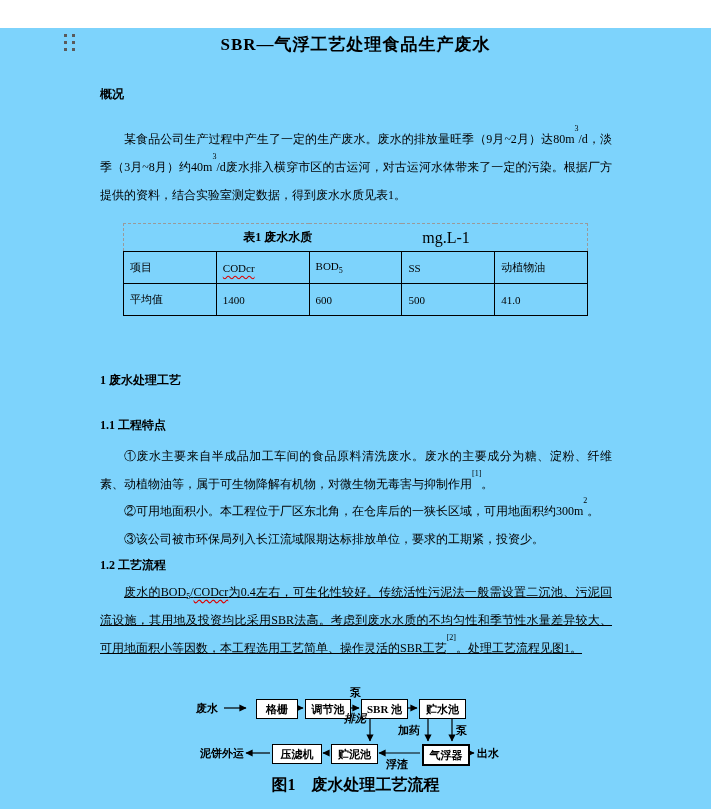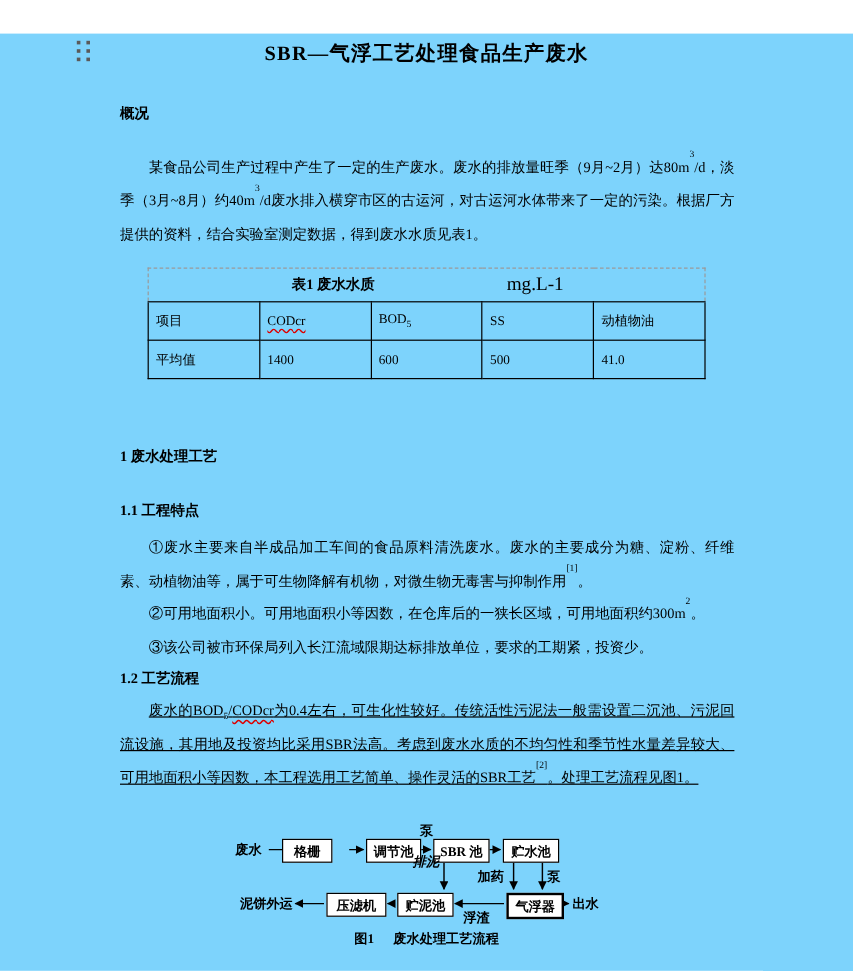--- a/index.html
+++ b/index.html
@@ -40,21 +40,21 @@
 
   
   .diagram{position:absolute;left:0;top:655px;width:711px;height:100px;}
   .diagram svg{position:absolute;left:0;top:0;}
   .node{position:absolute;border:1px solid #000;background:#fff;font-size:11px;font-weight:bold;
     display:flex;align-items:center;justify-content:center;white-space:nowrap;}
   .node.thick{border-width:2px;}
   .dlabel{position:absolute;font-size:11px;font-weight:bold;white-space:nowrap;}
 
   .figcap{position:absolute;top:747px;left:0;width:100%;text-align:center;
-    font-weight:bold;font-size:11px;}
+    font-weight:bold;font-size:16px;}
   .figcap .ft{margin-left:16px;}
 </style>
 </head>
 <body>
 
 <div class="page">
 
   <div class="drag" title="">
     <i></i>
       <i></i>
@@ -95,21 +95,21 @@
       <td>41.0</td>
     </tr>
   </tbody>
     </table>
 
   <div class="h3" style="top:344px;">1 废水处理工艺</div>
   <div class="h3" style="top:389px;">1.1 工程特点</div>
 
   <div class="para" style="top:414px;"><span>①废水主要来自半成品加工车间的食品原料清洗废水。废水的主要成分为糖、淀粉、纤维素、动植物油等，属于可生物降解有机物，对微生物无毒害与抑制作用</span><span class="sup">[1]</span><span>。</span></div>
 
-  <div class="para" style="top:469px;"><span>②可用地面积小。可用地面积小等因数，在仓库后的一狭长区域，可用地面积约300m</span><span class="sup">2</span><span>。</span></div>
+  <div class="para" style="top:469px;"><span>②可用地面积小。本工程位于厂区东北角，在仓库后的一狭长区域，可用地面积约300m</span><span class="sup">2</span><span>。</span></div>
 
   <div class="para" style="top:497px;">③该公司被市环保局列入长江流域限期达标排放单位，要求的工期紧，投资少。</div>
 
   <div class="h3" style="top:529px;">1.2 工艺流程</div>
 
   <div class="para" style="top:550px;text-decoration:underline;"><span>废水的BOD</span><span class="sub">5</span><span>/</span><span class="sp">CODcr</span><span>为0.4左右，可生化性较好。传统活性污泥法一般需设置二沉池、污泥回流设施，其用地及投资均比采用SBR法高。考虑到废水水质的不均匀性和季节性水量差异较大、可用地面积小等因数，本工程选用工艺简单、操作灵活的SBR工艺</span><span class="sup">[2]</span><span>。处理工艺流程见图1。</span></div>
 
   <div class="diagram">
     <svg width="711" height="100">
       <defs>
@@ -126,21 +126,21 @@
         <line x1="428" y1="35" x2="428" y2="58" marker-end="url(#ah)"></line>
         <line x1="452" y1="35" x2="452" y2="58" marker-end="url(#ah)"></line>
         <line x1="420" y1="70" x2="379" y2="70" marker-end="url(#ah)"></line>
         <line x1="329" y1="70" x2="323" y2="70" marker-end="url(#ah)"></line>
         <line x1="270" y1="70" x2="246" y2="70" marker-end="url(#ah)"></line>
         <line x1="468" y1="70" x2="474" y2="70" marker-end="url(#ah)"></line>
       </g>
     </svg>
 
     <div class="dlabel" style="left:196px;top:18px;">废水</div>
-    <div class="node" style="left:235px;top:16px;width:40px;height:18px;">格栅</div>
+    <div class="node" style="left:256px;top:16px;width:40px;height:18px;">格栅</div>
     <div class="node" style="left:305px;top:16px;width:44px;height:18px;">调节池</div>
     <div class="node" style="left:361px;top:16px;width:45px;height:18px;">SBR 池</div>
     <div class="node" style="left:419px;top:16px;width:45px;height:18px;">贮水池</div>
 
     <div class="dlabel" style="left:350px;top:2px;">泵</div>
     <div class="dlabel" style="left:344px;top:28px;font-style:italic;">排泥</div>
     <div class="dlabel" style="left:398px;top:40px;">加药</div>
     <div class="dlabel" style="left:456px;top:40px;">泵</div>
 
     <div class="dlabel" style="left:200px;top:63px;">泥饼外运</div>

